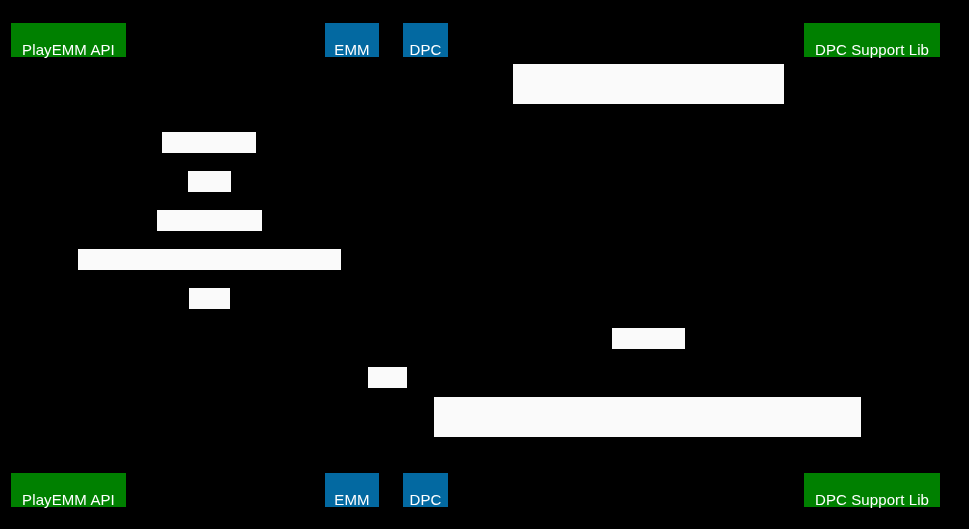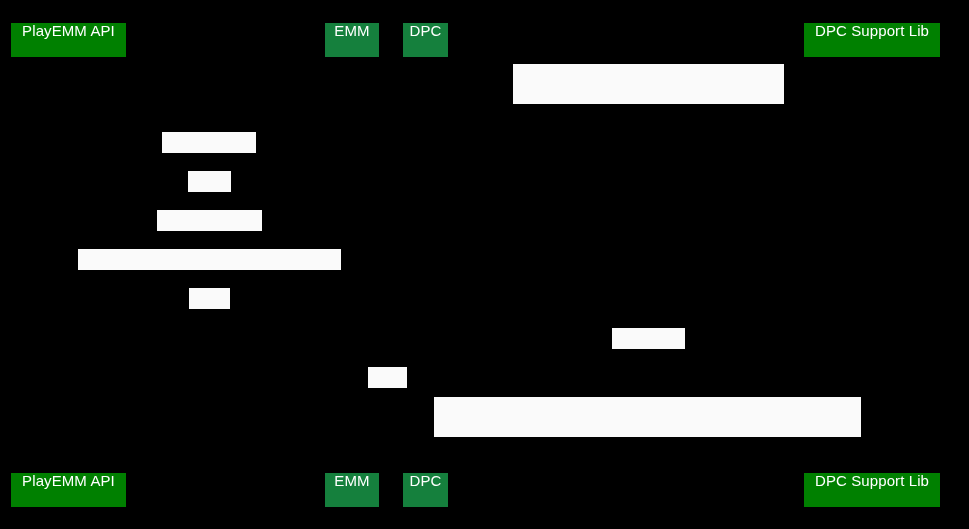--- a/index.html
+++ b/index.html
@@ -19,30 +19,30 @@
     left: 0;
     top: 0;
     width: 969px;
     height: 529px;
     background: #000000;
   }
   .participant {
     position: absolute;
     box-sizing: border-box;
     display: flex;
-    align-items: flex-start;
+    align-items: flex-end;
     justify-content: center;
     color: #ffffff;
     font-size: 15px;
     line-height: 1;
     white-space: nowrap;
     letter-spacing: 0.1px;
   }
   .participant.green { background: #008000; }
-  .participant.blue  { background: #15803d; }
+  .participant.blue  { background: #0369a1; }
 
   .msg-label {
     position: absolute;
     box-sizing: border-box;
     background: #fafafa;
     color: #000000;
     font-size: 14px;
     line-height: 19px;
     text-align: center;
     white-space: pre;

